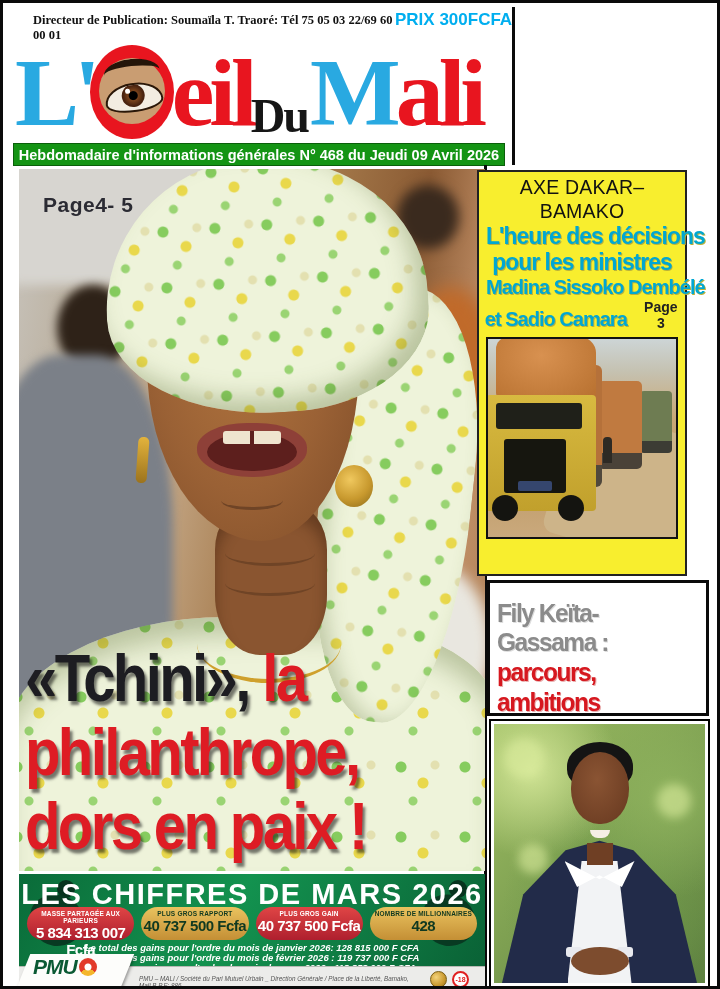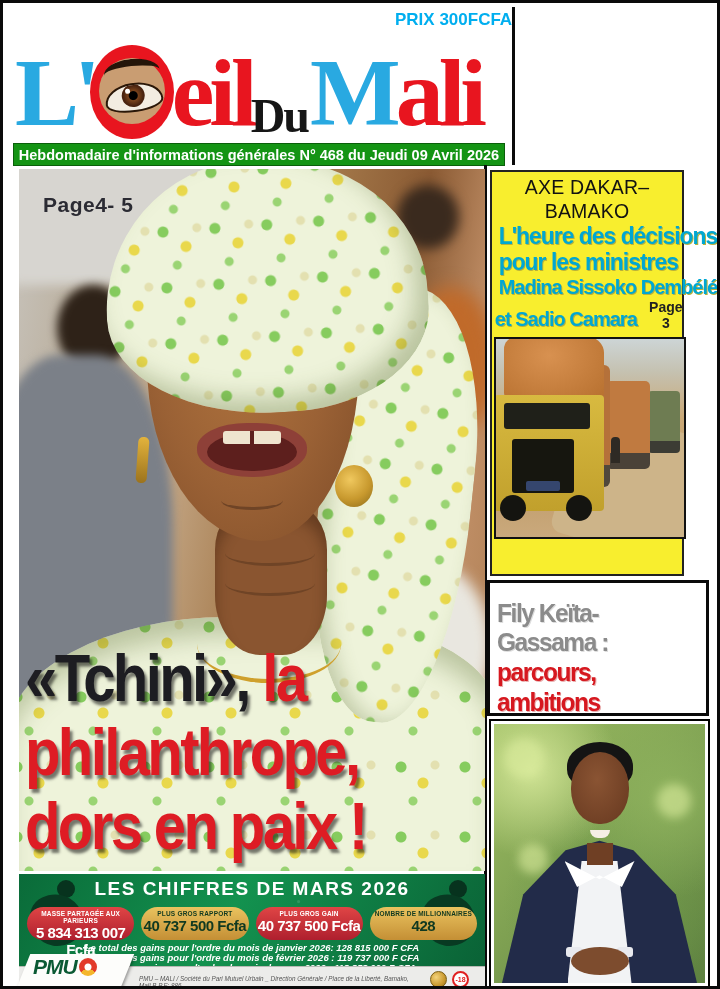--- a/index.html
+++ b/index.html
@@ -110,21 +110,21 @@
   .hl-black { color:#1d1d22; }
   .hl-red { color:#de1c24; }
 
   
   .ad { left:16px; top:871px; width:466px; height:92px; overflow:hidden;
         background:
           radial-gradient(circle at 12% 80%, rgba(255,255,255,.12) 1px, transparent 2px),
           radial-gradient(circle at 60% 30%, rgba(255,255,255,.12) 1px, transparent 2px),
           linear-gradient(120deg,#0a6b39 0%,#13924f 45%,#0a6236 100%); }
   .ad-title { left:0; right:0; top:4px; text-align:center; color:#fff; font-weight:bold;
-              font-size:19px; letter-spacing:1.5px; }
+              font-size:29px; letter-spacing:1.5px; }
   .jockey { position:absolute; width:62px; height:76px; }
   .jockey.l { left:8px; top:4px; } .jockey.r { right:4px; top:4px; }
   .jockey::before { content:""; position:absolute; left:30px; top:2px; width:18px; height:18px;
                     border-radius:50%; background:#07331e; }
   .jockey::after { content:""; position:absolute; left:4px; top:16px; width:52px; height:52px;
                    border-radius:45% 60% 50% 55%; background:#083a22; transform:rotate(-14deg); }
   .pills { left:8px; right:8px; top:33px; display:flex; gap:7px; justify-content:center; }
   .pill { flex:1; height:33px; border-radius:17px; text-align:center; padding-top:3px; box-sizing:border-box; }
   .pill .pl { font-size:6.5px; font-weight:bold; letter-spacing:.2px; }
   .pill .pv { font-size:15px; font-weight:bold; line-height:17px; letter-spacing:-.5px; }
@@ -150,21 +150,21 @@
 
   
   .box1 { left:517px; top:12px; width:186px; height:138px; border:3px solid #0a0a0a; background:#fff;
           box-sizing:border-box; padding:4px 7px; }
   .cond { font-weight:bold; letter-spacing:-1.5px; transform:scaleX(.94); transform-origin:left center; }
   .b1-title { font-size:25px; line-height:27px; color:#8b8b8b; text-shadow:1px 1px 0 #ddd; }
   .b1-line { font-size:25px; line-height:27px; color:#141414; text-shadow:1px 1px 0 #ccc; }
   .b1-last { display:flex; align-items:flex-end; justify-content:space-between; }
   .page-tag { font-size:14px; font-weight:bold; color:#222; letter-spacing:0; transform:none; }
 
-  .box2 { left:487px; top:167px; width:194px; height:406px; background:#f8ee2e; border:2px solid #222;
+  .box2 { left:474px; top:167px; width:210px; height:406px; background:#f8ee2e; border:2px solid #222;
           box-sizing:border-box; padding:3px 2px; text-align:center; }
   .b2-kicker { font-size:19.5px; color:#121212; letter-spacing:.2px; line-height:24px; }
   .b2-head { font-size:24px; line-height:26px; color:#00a7d2; font-weight:bold; letter-spacing:-1px;
              transform:scaleX(.95); transform-origin:center; text-shadow:1px 1px 0 #b9b13a; white-space:nowrap; }
   .b2-sub { font-size:21px; line-height:24px; color:#00a7d2; font-weight:bold; letter-spacing:-1px;
             transform:scaleX(.95); transform-origin:center; text-shadow:1px 1px 0 #b9b13a; white-space:nowrap; }
   .b2-lastrow { display:flex; justify-content:center; align-items:flex-end; gap:8px; }
 
   .truck-photo { position:relative; width:188px; height:198px; margin:6px auto 0; border:2px solid #111;
                  overflow:hidden; background:linear-gradient(180deg,#cdd5d6 0%,#c5c2b2 16%,#c9a876 40%,#bf9c6b 72%,#caa97c 100%); }
@@ -218,20 +218,21 @@
              background:#f5efe6; border-radius:0 0 12px 12px; }
   .f-hands { position:absolute; bottom:8px; left:50%; transform:translateX(-50%); width:58px; height:28px;
              background:#7d4c2e; border-radius:50%; }
   .f-cuff { position:absolute; bottom:26px; width:16px; height:10px; background:#e8e9ee; border-radius:3px; }
 </style>
 </head>
 <body>
 
 <div class="page">
 
+  <div class="abs pub-line">Directeur de Publication: Soumaïla T. Traoré: Tél 75 05 03 22/69 60 00 01</div>
   <div class="abs price">PRIX 300FCFA</div>
 
   <div class="abs masthead">
     <span class="mh mh-blue">L'</span>
     <span class="o-eye">
       <span class="o-skin"></span>
       <span class="o-brow"></span>
       <span class="o-ball">
         <span class="o-iris"></span>
         <span class="o-glint"></span>

